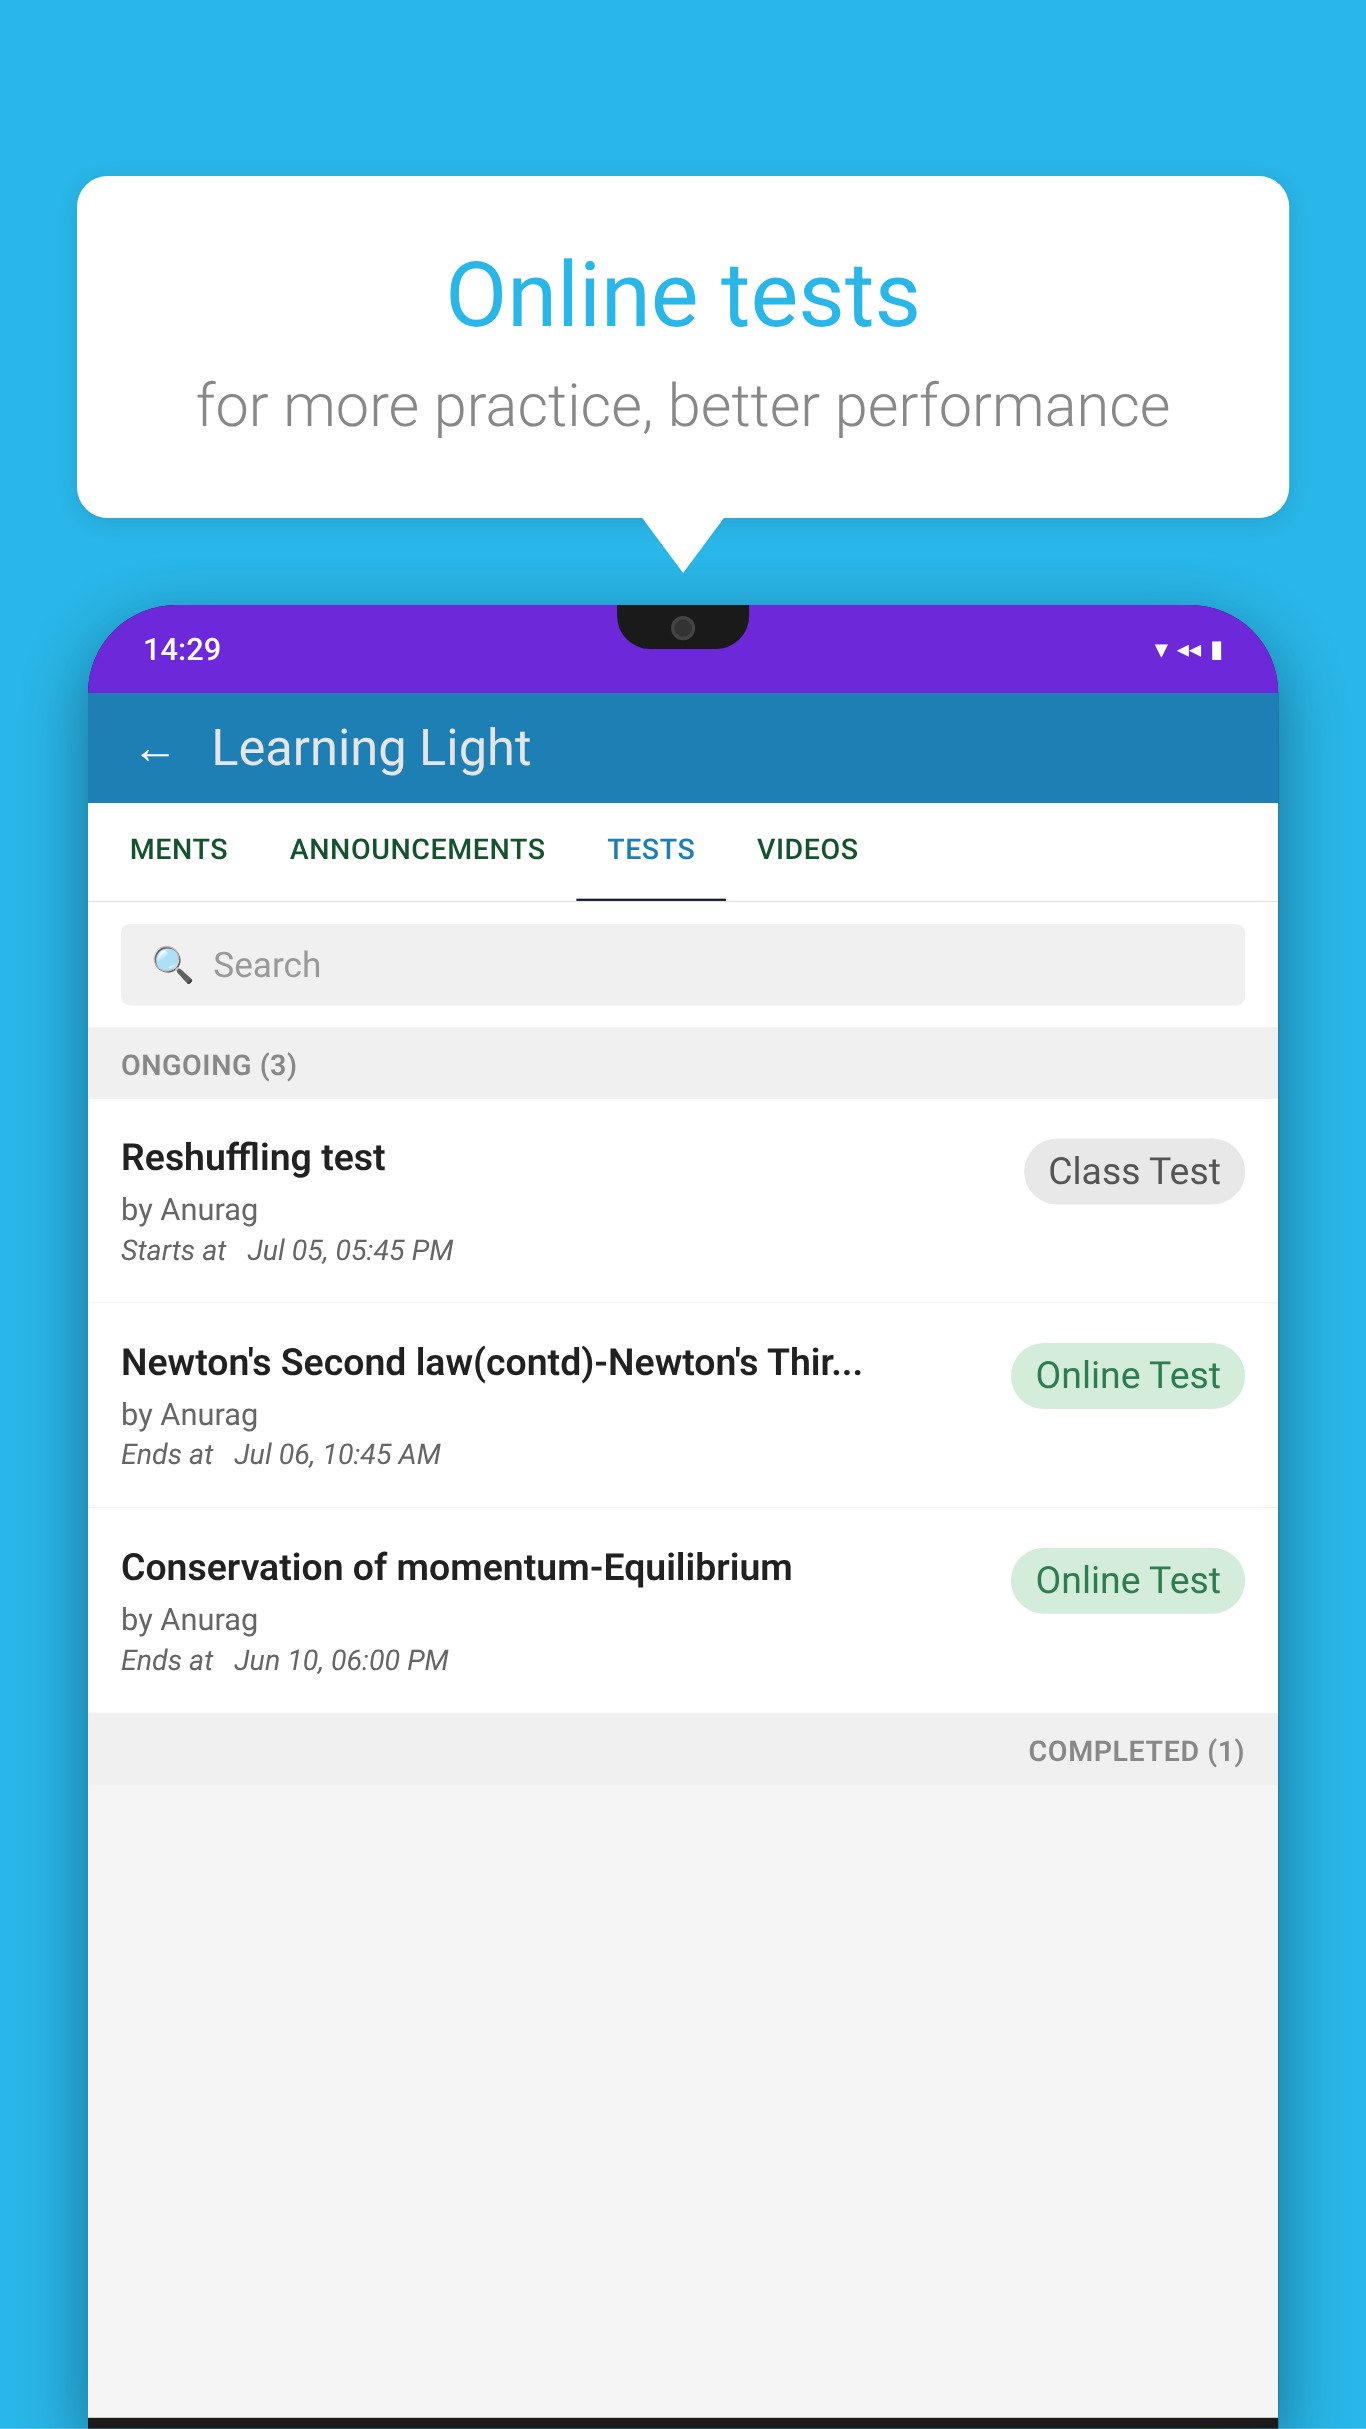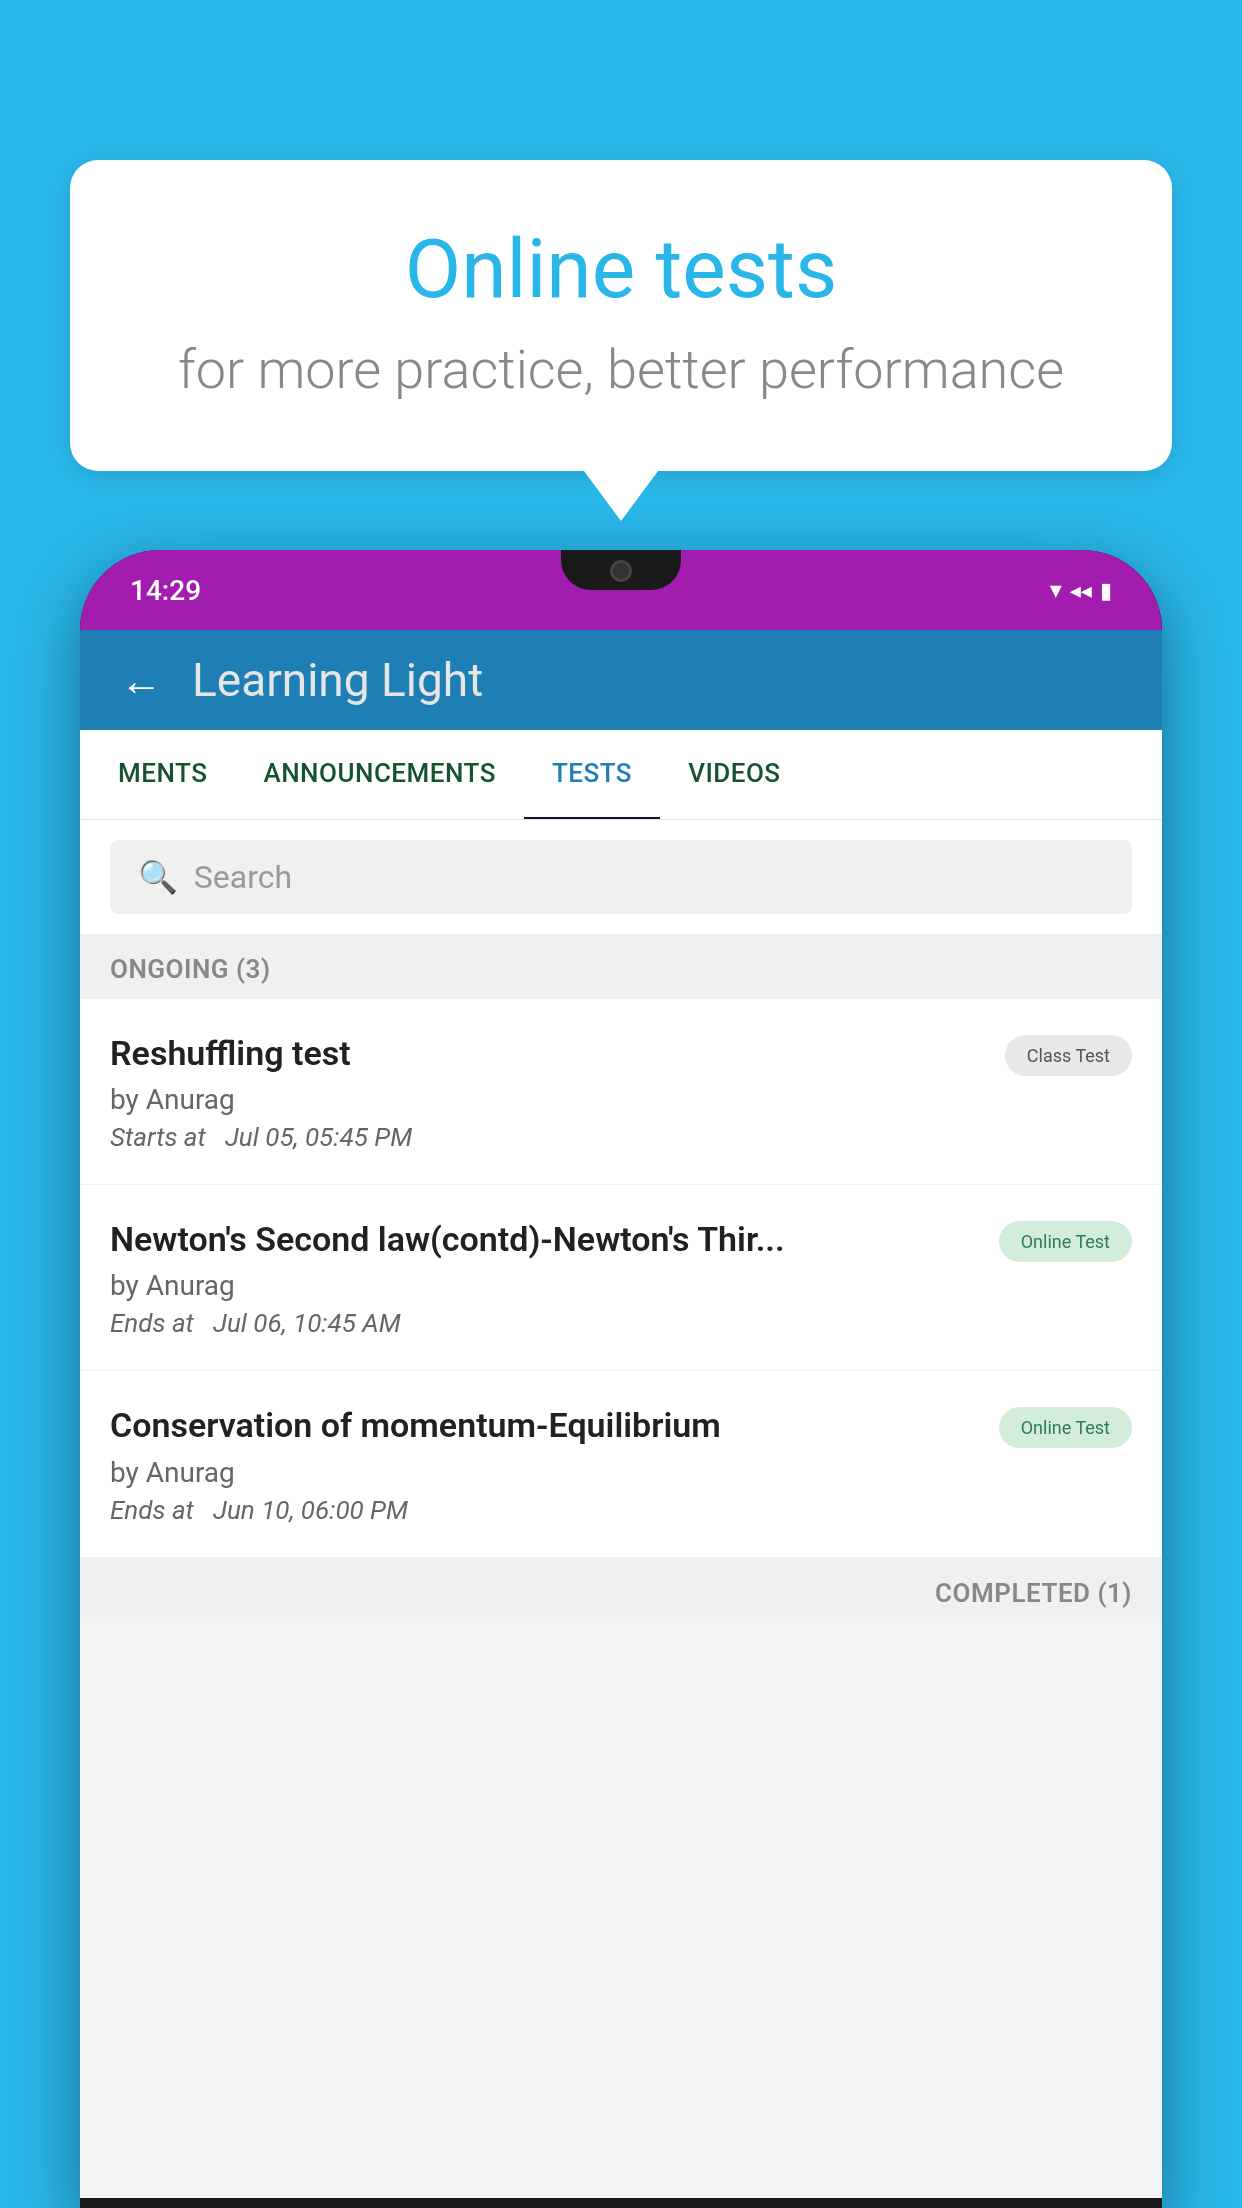--- a/index.html
+++ b/index.html
@@ -60,21 +60,21 @@
       right: 80px;
       bottom: 0px;
       background: #1a1a1a;
       border-radius: 80px 80px 0 0;
       overflow: hidden;
       box-shadow: 0 20px 60px rgba(0,0,0,0.4);
     }
 
     
     .phone-top-bar {
-      background: #a21caf;
+      background: #6d28d9;
       height: 80px;
       display: flex;
       align-items: center;
       justify-content: space-between;
       padding: 0 50px;
       position: relative;
     }
 
     .phone-time {
       color: white;
@@ -249,21 +249,21 @@
 
     .test-time {
       font-size: 26px;
       color: #666;
       font-style: italic;
     }
 
     .test-badge {
       border-radius: 30px;
       padding: 10px 22px;
-      font-size: 18px;
+      font-size: 34px;
       white-space: nowrap;
       align-self: flex-start;
       margin-top: 4px;
     }
 
     .badge-class {
       background: #e8e8e8;
       color: #555;
     }
 

